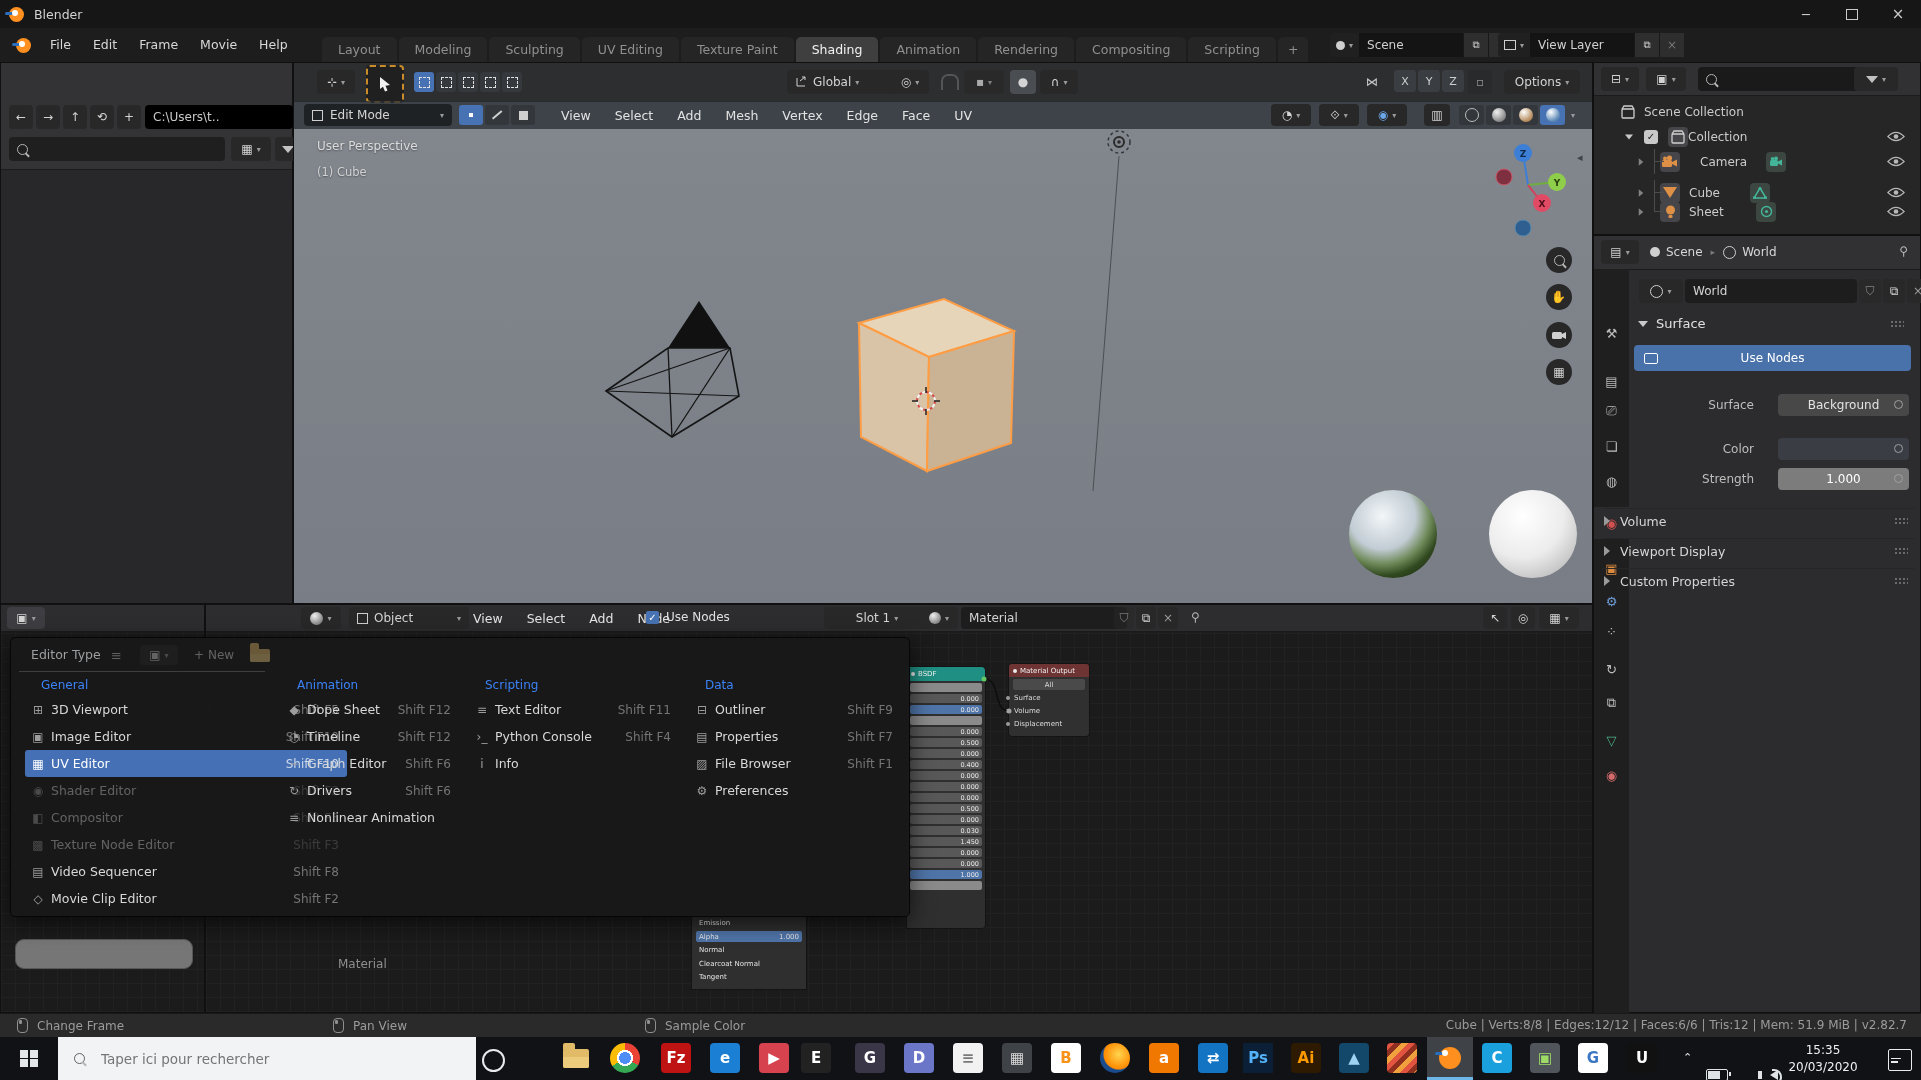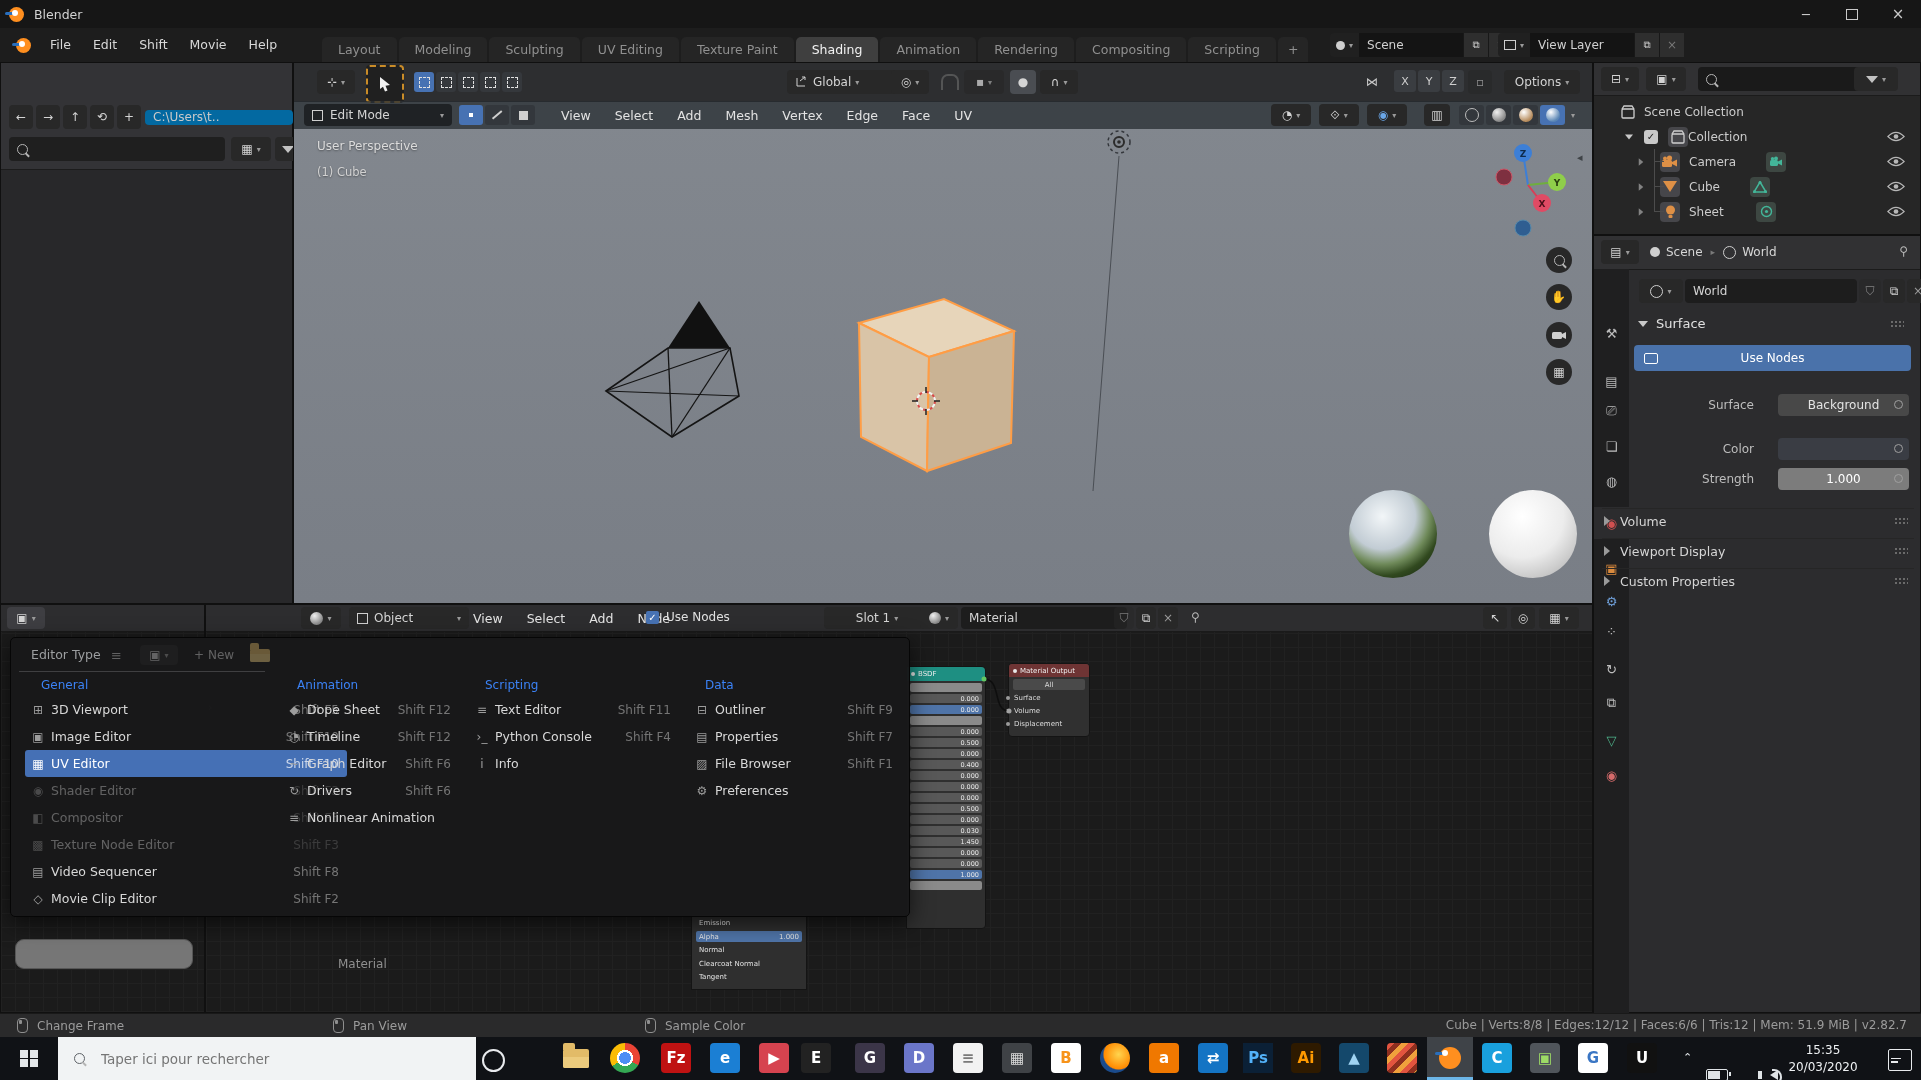--- a/index.html
+++ b/index.html
@@ -104,21 +104,21 @@
       </span>
     <span class="wbtn" style="font-size:15px">×</span>
   </div>
 
   <div id="topbar" class="abs">
     <div class="abs flex" style="left:8px;top:0;height:34px">
       <span class="blogo" style="margin:0 8px"></span>
       <span id="topmenus" class="flex">
           <div class="menu-item">File</div>
           <div class="menu-item">Edit</div>
-          <div class="menu-item">Shift</div>
+          <div class="menu-item">Frame</div>
           <div class="menu-item">Movie</div>
           <div class="menu-item">Help</div>
         </span>
     </div>
     <div id="tabsrow" class="abs flex" style="left:322px;top:8px;height:26px">
         <div class="tab">Layout</div>
         <div class="tab">Modeling</div>
         <div class="tab">Sculpting</div>
         <div class="tab">UV Editing</div>
         <div class="tab">Texture Paint</div>
@@ -154,21 +154,21 @@
   </div>
 
   <div id="filebrowser" class="abs editor" style="left:0;top:62px;width:293px;height:542px;background:#28282a">
     <div class="abs" style="left:0;top:0;width:100%;height:106px;background:#333336;border-bottom:1px solid #1c1c1c">
       <div class="abs flex" style="left:8px;top:42px;height:24px">
         <span class="chip" style="width:24px;height:24px;margin-right:3px">←</span>
         <span class="chip" style="width:24px;height:24px;margin-right:3px">→</span>
         <span class="chip" style="width:24px;height:24px;margin-right:3px">↑</span>
         <span class="chip" style="width:24px;height:24px;margin-right:3px">⟲</span>
         <span class="chip" style="width:24px;height:24px;margin-right:4px">+</span>
-        <span class="chip" style="width:132px;height:15px;justify-content:flex-start;padding:0 8px;background:#0369a1;color:#c9c9c9">C:\Users\t..</span>
+        <span class="chip" style="width:132px;height:24px;justify-content:flex-start;padding:0 8px;background:#000000;color:#c9c9c9">C:\Users\t..</span>
       </div>
       <div class="abs flex" style="left:8px;top:74px;height:24px">
         <span class="chip" style="width:200px;height:24px;justify-content:flex-start;padding:0 8px;background:#1f1f1f">
             <span class="lens"></span>
           </span>
         <span class="chip" style="width:40px;height:24px;margin-left:6px">▦<span class="caret">▾</span></span>
         <span class="chip" style="width:34px;height:24px;margin-left:4px">
             <span class="funnel"></span>
             <span class="caret">▾</span>
           </span>
@@ -388,37 +388,37 @@
           <span style="position:absolute;left:60px;top:12px;width:10px;height:1px;background:#4c4c4c"></span>
           <span class="tri-r" style="margin-left:44px;transform:scale(.75);opacity:.8"></span>
           <span class="datachip" style="margin-left:16px;background:#46464a">
             <svg width="18" height="14">
               <rect x="1" y="5" width="10" height="7" rx="1.5" fill="#de9046"></rect>
               <circle cx="4" cy="3.5" r="2" fill="#de9046"></circle>
               <circle cx="8.5" cy="3" r="2.6" fill="#de9046"></circle>
               <polygon points="11,7 16,4.5 16,11.5 11,9" fill="#de9046"></polygon>
             </svg>
           </span>
-          <span style="margin-left:9px">Camera</span>
+          <span style="margin-left:20px">Camera</span>
           <span class="datachip" style="position:absolute;left:172px">
             <svg width="15" height="12">
               <rect x="1" y="4" width="8" height="6" rx="1.5" fill="#43b699"></rect>
               <circle cx="3.5" cy="2.8" r="1.7" fill="#43b699"></circle>
               <circle cx="7" cy="2.5" r="2" fill="#43b699"></circle>
               <polygon points="9,5.5 13,3.5 13,9.5 9,7.5" fill="#43b699"></polygon>
             </svg>
           </span>
           <span style="position:absolute;left:293px;display:flex">
             <svg width="18" height="11" viewBox="0 0 20 12">
               <path d="M1 6 Q10 -3 19 6 Q10 15 1 6 Z" fill="none" stroke="#b7b7b7" stroke-width="1.3"></path>
               <circle cx="10" cy="6" r="2.6" fill="#b7b7b7"></circle>
             </svg>
           </span>
         </div>
-        <div class="orow" style="top: 79px;">
+        <div class="orow" style="top: 85px;">
           <span style="position:absolute;left:60px;top:0;width:1px;height:25px;background:#4c4c4c"></span>
           <span style="position:absolute;left:60px;top:12px;width:10px;height:1px;background:#4c4c4c"></span>
           <span class="tri-r" style="margin-left:44px;transform:scale(.75);opacity:.8"></span>
           <span class="datachip" style="margin-left:16px;background:#46464a">
             <span style="width:0;height:0;border-left:7px solid transparent;border-right:7px solid transparent;border-top:11px solid #de9046"></span>
           </span>
           <span style="margin-left:9px">Cube</span>
           <span class="datachip" style="position:absolute;left:156px">
             <svg width="14" height="12">
               <polygon points="7,1 13,11 1,11" fill="none" stroke="#43b699" stroke-width="1.5"></polygon>

